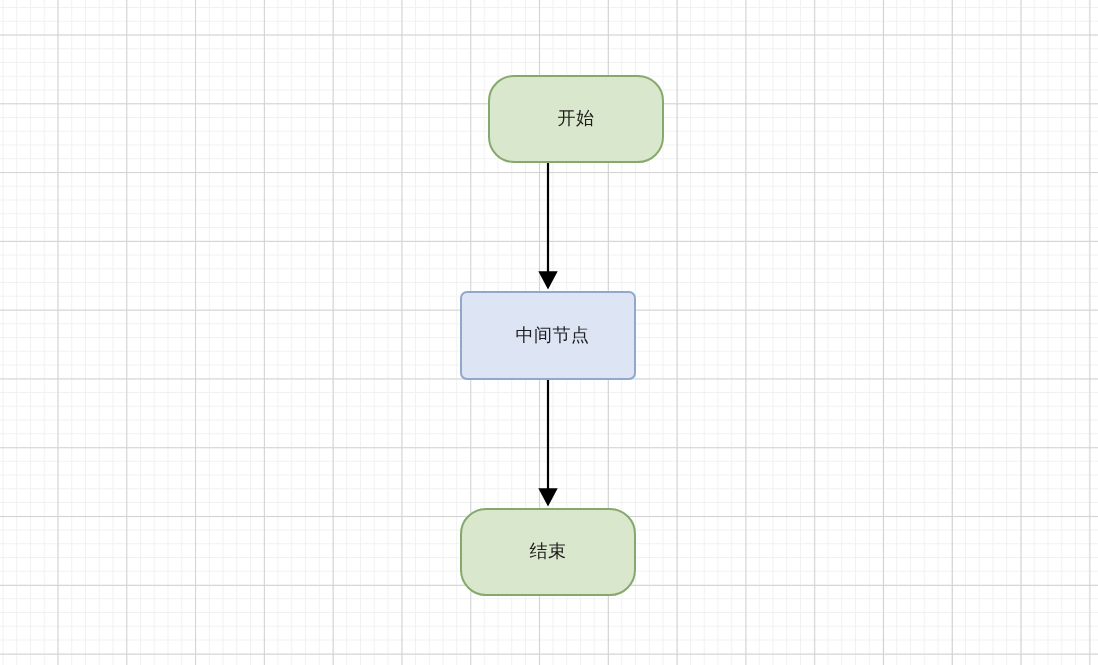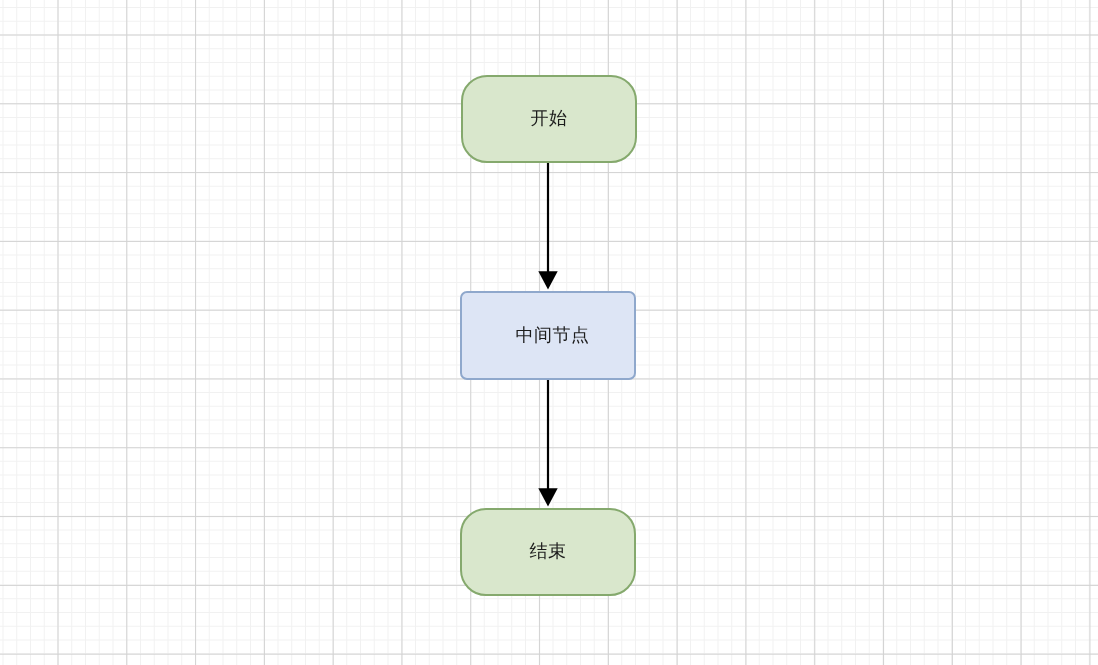--- a/index.html
+++ b/index.html
@@ -80,21 +80,21 @@
   <svg class="edge" style="left:0; top:0; width:1098px; height:665px;">
     <defs>
       <marker id="arrow-head" markerWidth="11" markerHeight="11" refX="1.2" refY="5" orient="auto" markerUnits="strokeWidth">
         <path d="M0,0.6 L0,9.4 L8.2,5 z" fill="#000000"></path>
       </marker>
     </defs>
     <line x1="548" y1="163" x2="548" y2="274" stroke="#000000" stroke-width="2.2" marker-end="url(#arrow-head)"></line>
     <line x1="548" y1="380" x2="548" y2="491" stroke="#000000" stroke-width="2.2" marker-end="url(#arrow-head)"></line>
   </svg>
 
-  <div class="node node-terminator" style="left:461px; top:75px; width:176px; height:88px;">
+  <div class="node node-terminator" style="left:488px; top:75px; width:176px; height:88px;">
     <span class="node-label">开始</span>
   </div>
 
   <div class="node node-process" style="left:460px; top:291px; width:176px; height:89px;padding-left:9px;">
     <span class="node-label">中间节点</span>
   </div>
 
   <div class="node node-terminator" style="left:460px; top:508px; width:176px; height:88px;justify-content:center;">
     <span class="node-label">结束</span>
   </div>

